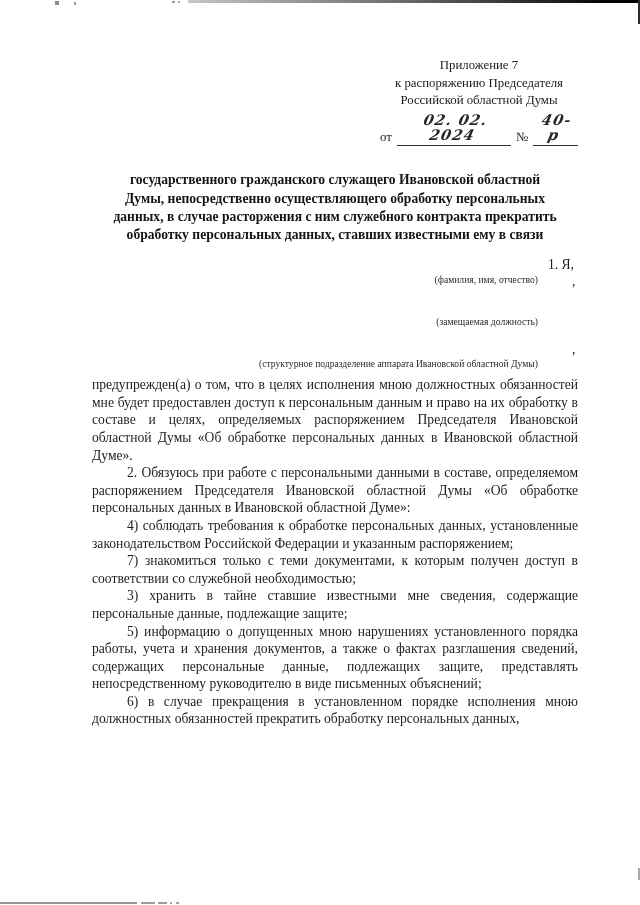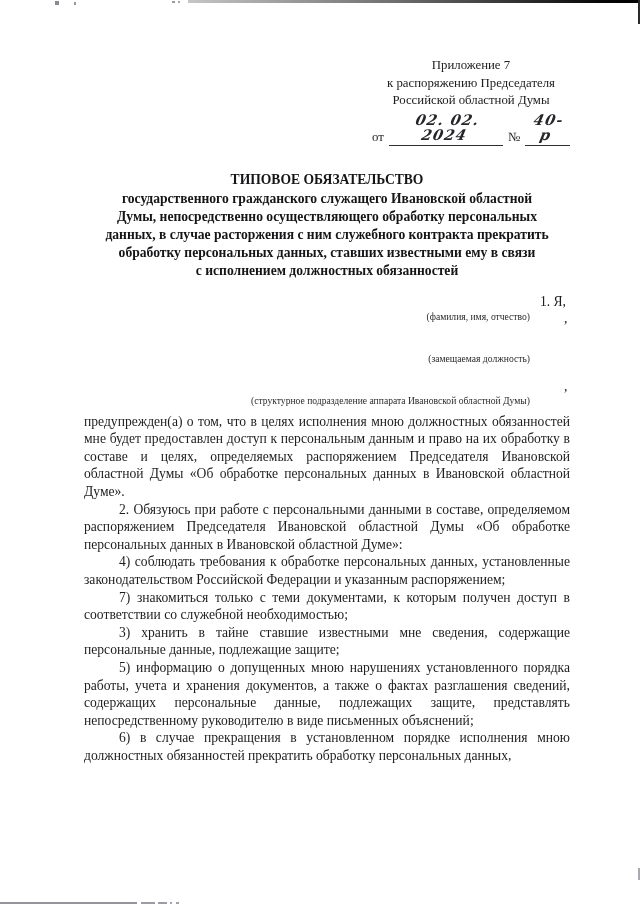--- a/index.html
+++ b/index.html
@@ -21,21 +21,21 @@
   .speck4{left:178px;top:1px;width:2px;height:2px;background:#a4a4ac;}
   .right-top-line{right:0;top:0;width:2px;height:24px;background:#2b2b2e;}
   .right-low-mark{right:0;top:868px;width:2px;height:12px;background:#a9a9b1;}
   .bottom-scan-line{left:0;bottom:1px;width:137px;height:2px;background:#95959c;}
   .bottom-dash1{left:141px;bottom:1px;width:14px;height:2px;background:#9c9ca3;}
   .bottom-dash2{left:158px;bottom:1px;width:9px;height:2px;background:#9c9ca3;}
   .bottom-dot1{left:170px;bottom:1px;width:2px;height:2px;background:#a3a3aa;}
   .bottom-dot2{left:176px;bottom:1px;width:3px;height:2px;background:#a3a3aa;}
 
   
-  .content{position:absolute;left:84px;top:0;width:486px;}
+  .content{position:absolute;left:92px;top:0;width:486px;}
 
   
   .stamp{margin-top:57px;margin-left:auto;width:198px;text-align:center;
     font-size:12.8px;line-height:17.6px;color:#1c1c1e;}
   .stamp-date-row{display:flex;align-items:flex-end;justify-content:center;
     gap:5px;margin-top:2px;font-size:12.8px;}
   .hw-field{border-bottom:1.2px solid #2f2f33;padding:0 3px;}
   .hw{font-family:"DejaVu Serif",serif;font-style:italic;font-weight:bold;
     display:inline-block;transform:skewX(-12deg);letter-spacing:1.2px;
     font-size:14.5px;line-height:15px;color:#26262a;}
@@ -86,26 +86,24 @@
       <div>Российской областной Думы</div>
       <div class="stamp-date-row">
         <span>от</span>
         <span class="hw-field"><span class="hw">02. 02. 2024</span></span>
         <span>№</span>
         <span class="hw-field"><span class="hw">40-р</span></span>
       </div>
     </div>
 
     <div class="title">
-      <div>ТИПОВОЕ ОБЯЗАТЕЛЬСТВО</div>
       <div>государственного гражданского служащего Ивановской областной</div>
       <div>Думы, непосредственно осуществляющего обработку персональных</div>
       <div>данных, в случае расторжения с ним служебного контракта прекратить</div>
       <div>обработку персональных данных, ставших известными ему в связи</div>
-      <div>с исполнением должностных обязанностей</div>
     </div>
 
     <div class="form">
       <div class="form-row">
         <span class="form-intro">1. Я,</span>
         <span class="fill-line"></span>
         <span class="trailing-comma">,</span>
       </div>
       <div class="form-caption">(фамилия, имя, отчество)</div>
       <div class="form-gap"></div>

